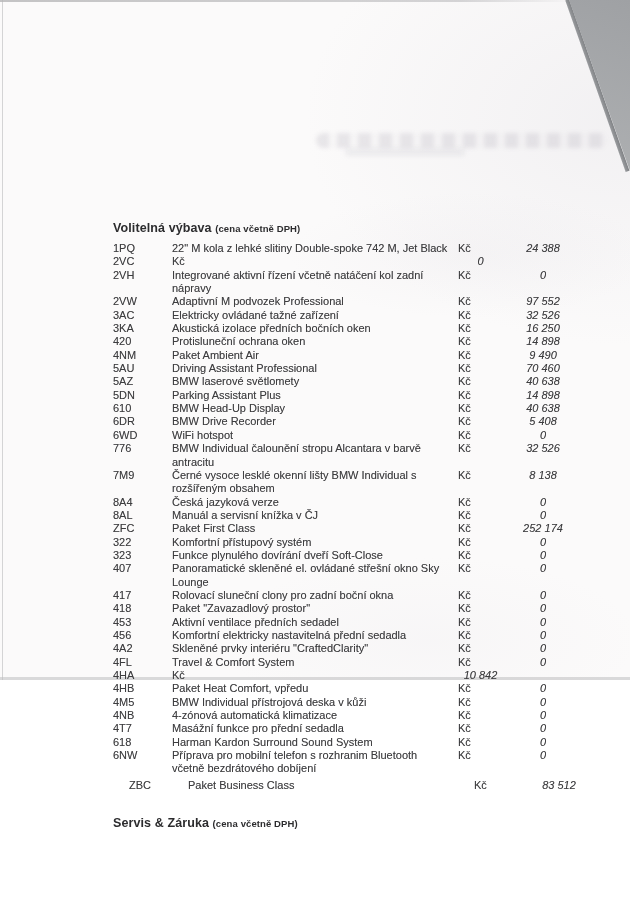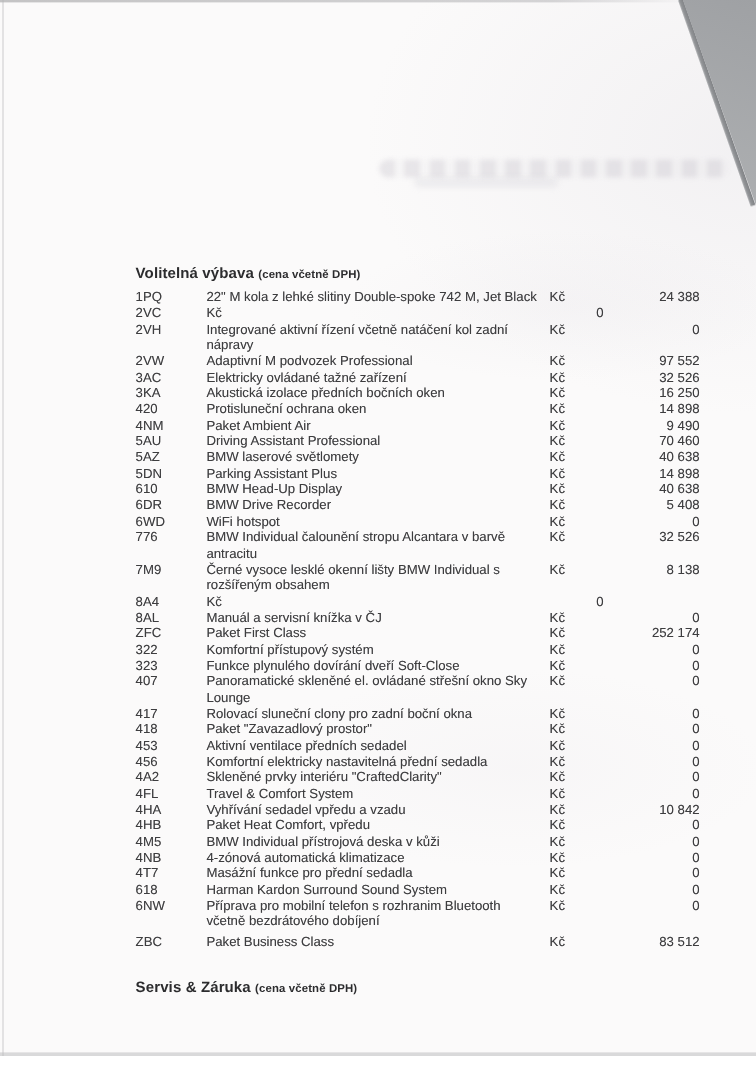--- a/index.html
+++ b/index.html
@@ -2,21 +2,21 @@
 <html><head>
 <meta charset="utf-8">
 <style>
   html,body{margin:0;padding:0;}
   body{
     width:630px;height:900px;overflow:hidden;
     background:#ffffff;
     font-family:"Liberation Sans","DejaVu Sans",sans-serif;
   }
   .page{
-    position:relative;width:630px;height:880px;
+    position:relative;width:630px;height:680px;
     background:
       radial-gradient(ellipse 260px 90px at 470px 255px, rgba(205,200,210,0.10), transparent 70%),
       radial-gradient(ellipse 300px 120px at 430px 640px, rgba(205,200,210,0.08), transparent 70%),
       radial-gradient(ellipse 420px 300px at 620px 120px, rgba(225,223,228,0.35), transparent 75%),
       #fbfafa;
     color:#3d3d3f;
   }
   
   .edge-top{position:absolute;top:0;left:0;width:575px;height:2px;
     background:linear-gradient(90deg, rgba(150,150,152,0.55), rgba(175,175,178,0.5) 80%, rgba(175,175,178,0));}
@@ -52,25 +52,25 @@
   }
   .section-title .note{font-size:9.5px;font-weight:bold;}
   .opt-table{width:470px;}
   .row{
     display:grid;
     grid-template-columns:59px 286px 45px 80px;
     align-items:start;
     font-size:11px;line-height:13.35px;
     text-shadow:0 0 0.5px rgba(70,70,75,0.45);
   }
-  .row:last-child{margin-top:3px;}
+  .row:last-child{margin-top:3px;margin-left:16px;}
   .cell-code{}
   .cell-desc{padding-right:8px;}
   .cell-cur{}
-  .cell-price{text-align:right;}
+  .cell-price{text-align:center;font-style:italic;}
   .service-title{margin-top:24px;}
   .footer{
     position:absolute;left:0;right:0;top:858px;
     text-align:center;padding-left:34px;
     font-size:8.5px;color:#5c5c5e;
     text-shadow:0 0 0.5px rgba(90,90,95,0.4);
   }
 </style>
 </head>
 <body>
@@ -200,20 +200,21 @@
 
         <div class="row">
           <span class="cell-code">7M9</span>
           <span class="cell-desc">Černé vysoce lesklé okenní lišty BMW Individual s rozšířeným obsahem</span>
           <span class="cell-cur">Kč</span>
           <span class="cell-price">8 138</span>
         </div>
 
         <div class="row">
           <span class="cell-code">8A4</span>
+          <span class="cell-desc">Česká jazyková verze</span>
           <span class="cell-cur">Kč</span>
           <span class="cell-price">0</span>
         </div>
 
         <div class="row">
           <span class="cell-code">8AL</span>
           <span class="cell-desc">Manuál a servisní knížka v ČJ</span>
           <span class="cell-cur">Kč</span>
           <span class="cell-price">0</span>
         </div>
@@ -283,21 +284,20 @@
 
         <div class="row">
           <span class="cell-code">4FL</span>
           <span class="cell-desc">Travel &amp; Comfort System</span>
           <span class="cell-cur">Kč</span>
           <span class="cell-price">0</span>
         </div>
 
         <div class="row">
           <span class="cell-code">4HA</span>
-          <span class="cell-desc">Vyhřívání sedadel vpředu a vzadu</span>
           <span class="cell-cur">Kč</span>
           <span class="cell-price">10 842</span>
         </div>
 
         <div class="row">
           <span class="cell-code">4HB</span>
           <span class="cell-desc">Paket Heat Comfort, vpředu</span>
           <span class="cell-cur">Kč</span>
           <span class="cell-price">0</span>
         </div>

